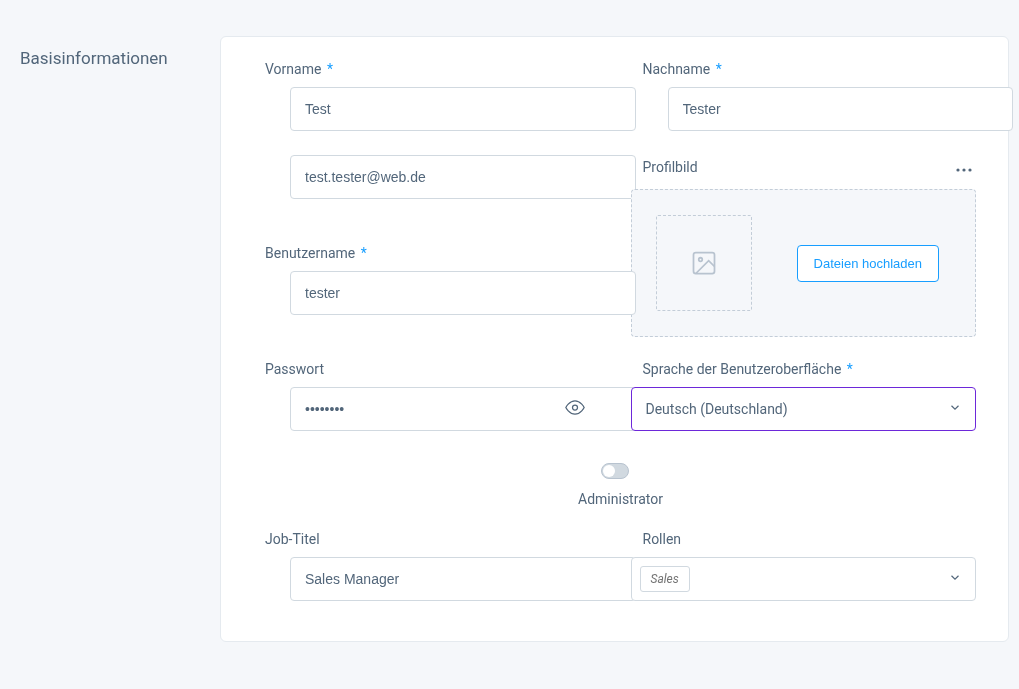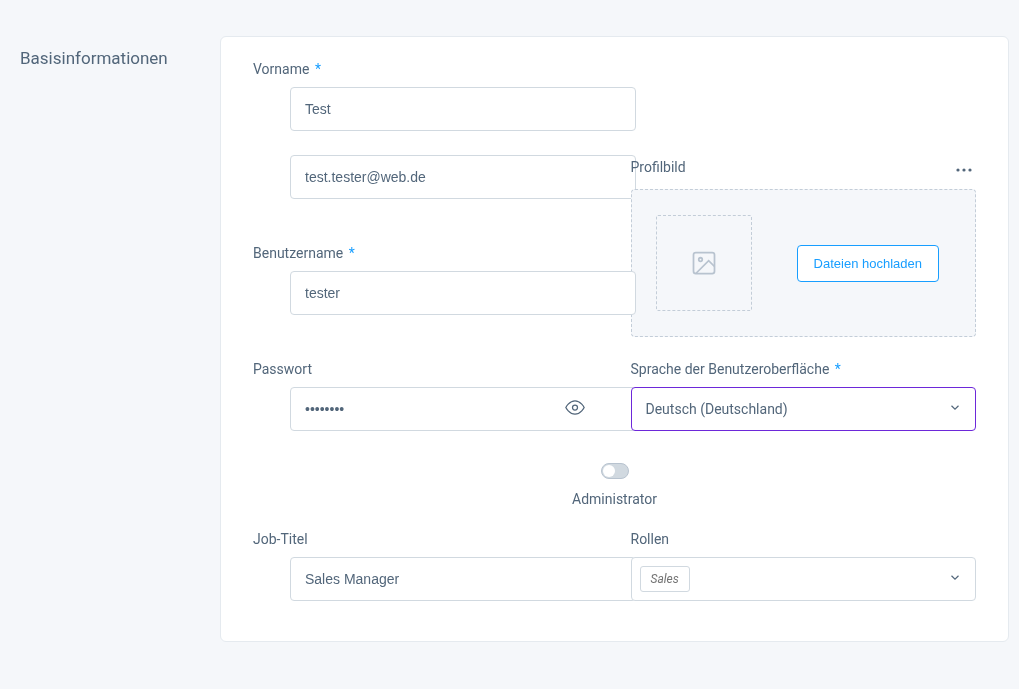--- a/index.html
+++ b/index.html
@@ -48,20 +48,21 @@
     .span-right {
       grid-column: 2;
     }
     .span-right-double {
       grid-column: 2;
       grid-row: span 2;
     }
     .label {
       font-size: 14px;
       color: #52667a;
+      margin-left: 12px;
     }
     .required-mark {
       color: #189eff;
       margin-left: 2px;
     }
     .input {
       width: 100%;
       height: 44px;
       padding: 0 14px;
       border: 1px solid #d1d9e0;
@@ -209,20 +210,27 @@
     <div class="form-grid">
 
       <div class="form-group span-left">
         <div class="label">
           <span>Vorname</span>
           <span class="required-mark">*</span>
         </div>
         <input class="input" type="text" value="Test" style="">
       </div>
 
+      <div class="form-group span-right">
+        <div class="label">
+          <span>Nachname</span>
+          <span class="required-mark">*</span>
+        </div>
+        <input class="input" type="text" value="Tester" style="">
+      </div>
 
       <div class="form-group span-left">
         <input class="input" type="text" value="test.tester@web.de" style="">
       </div>
 
       <div class="form-group span-right-double">
         <div class="upload-header">
           <div class="label">Profilbild</div>
           <div class="more-icon">
             <svg width="16" height="4" viewBox="0 0 16 4">

